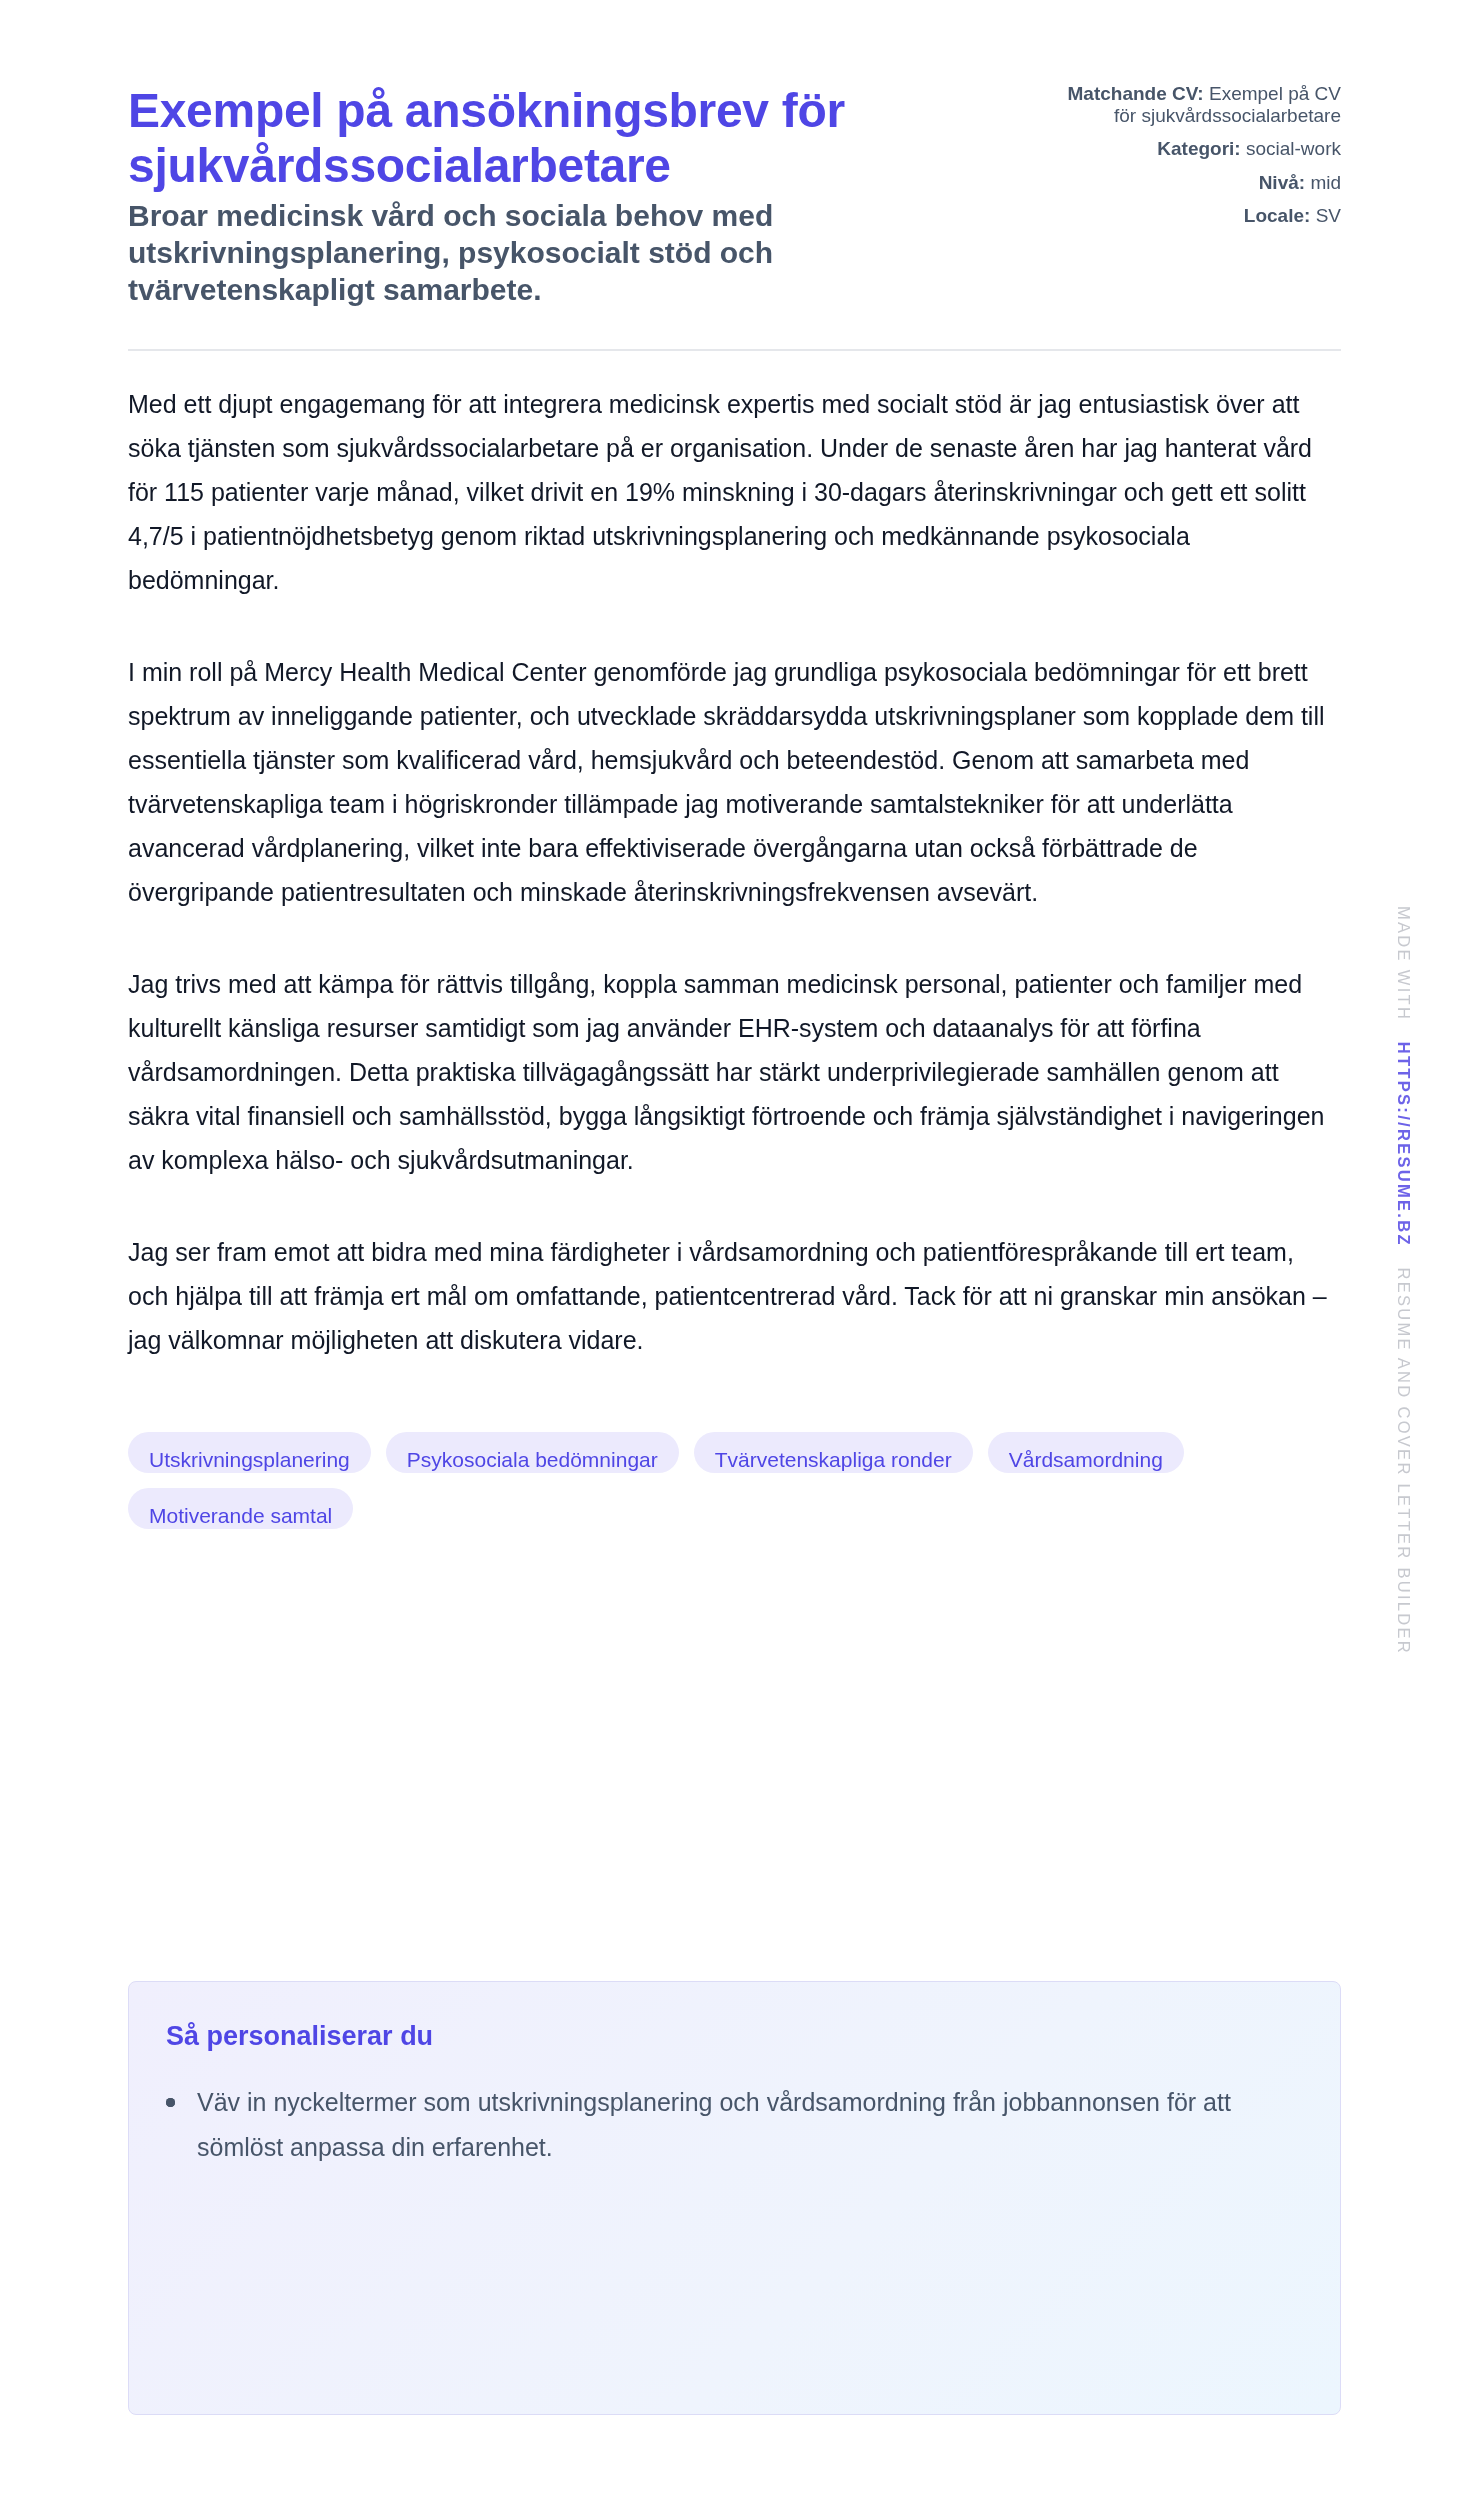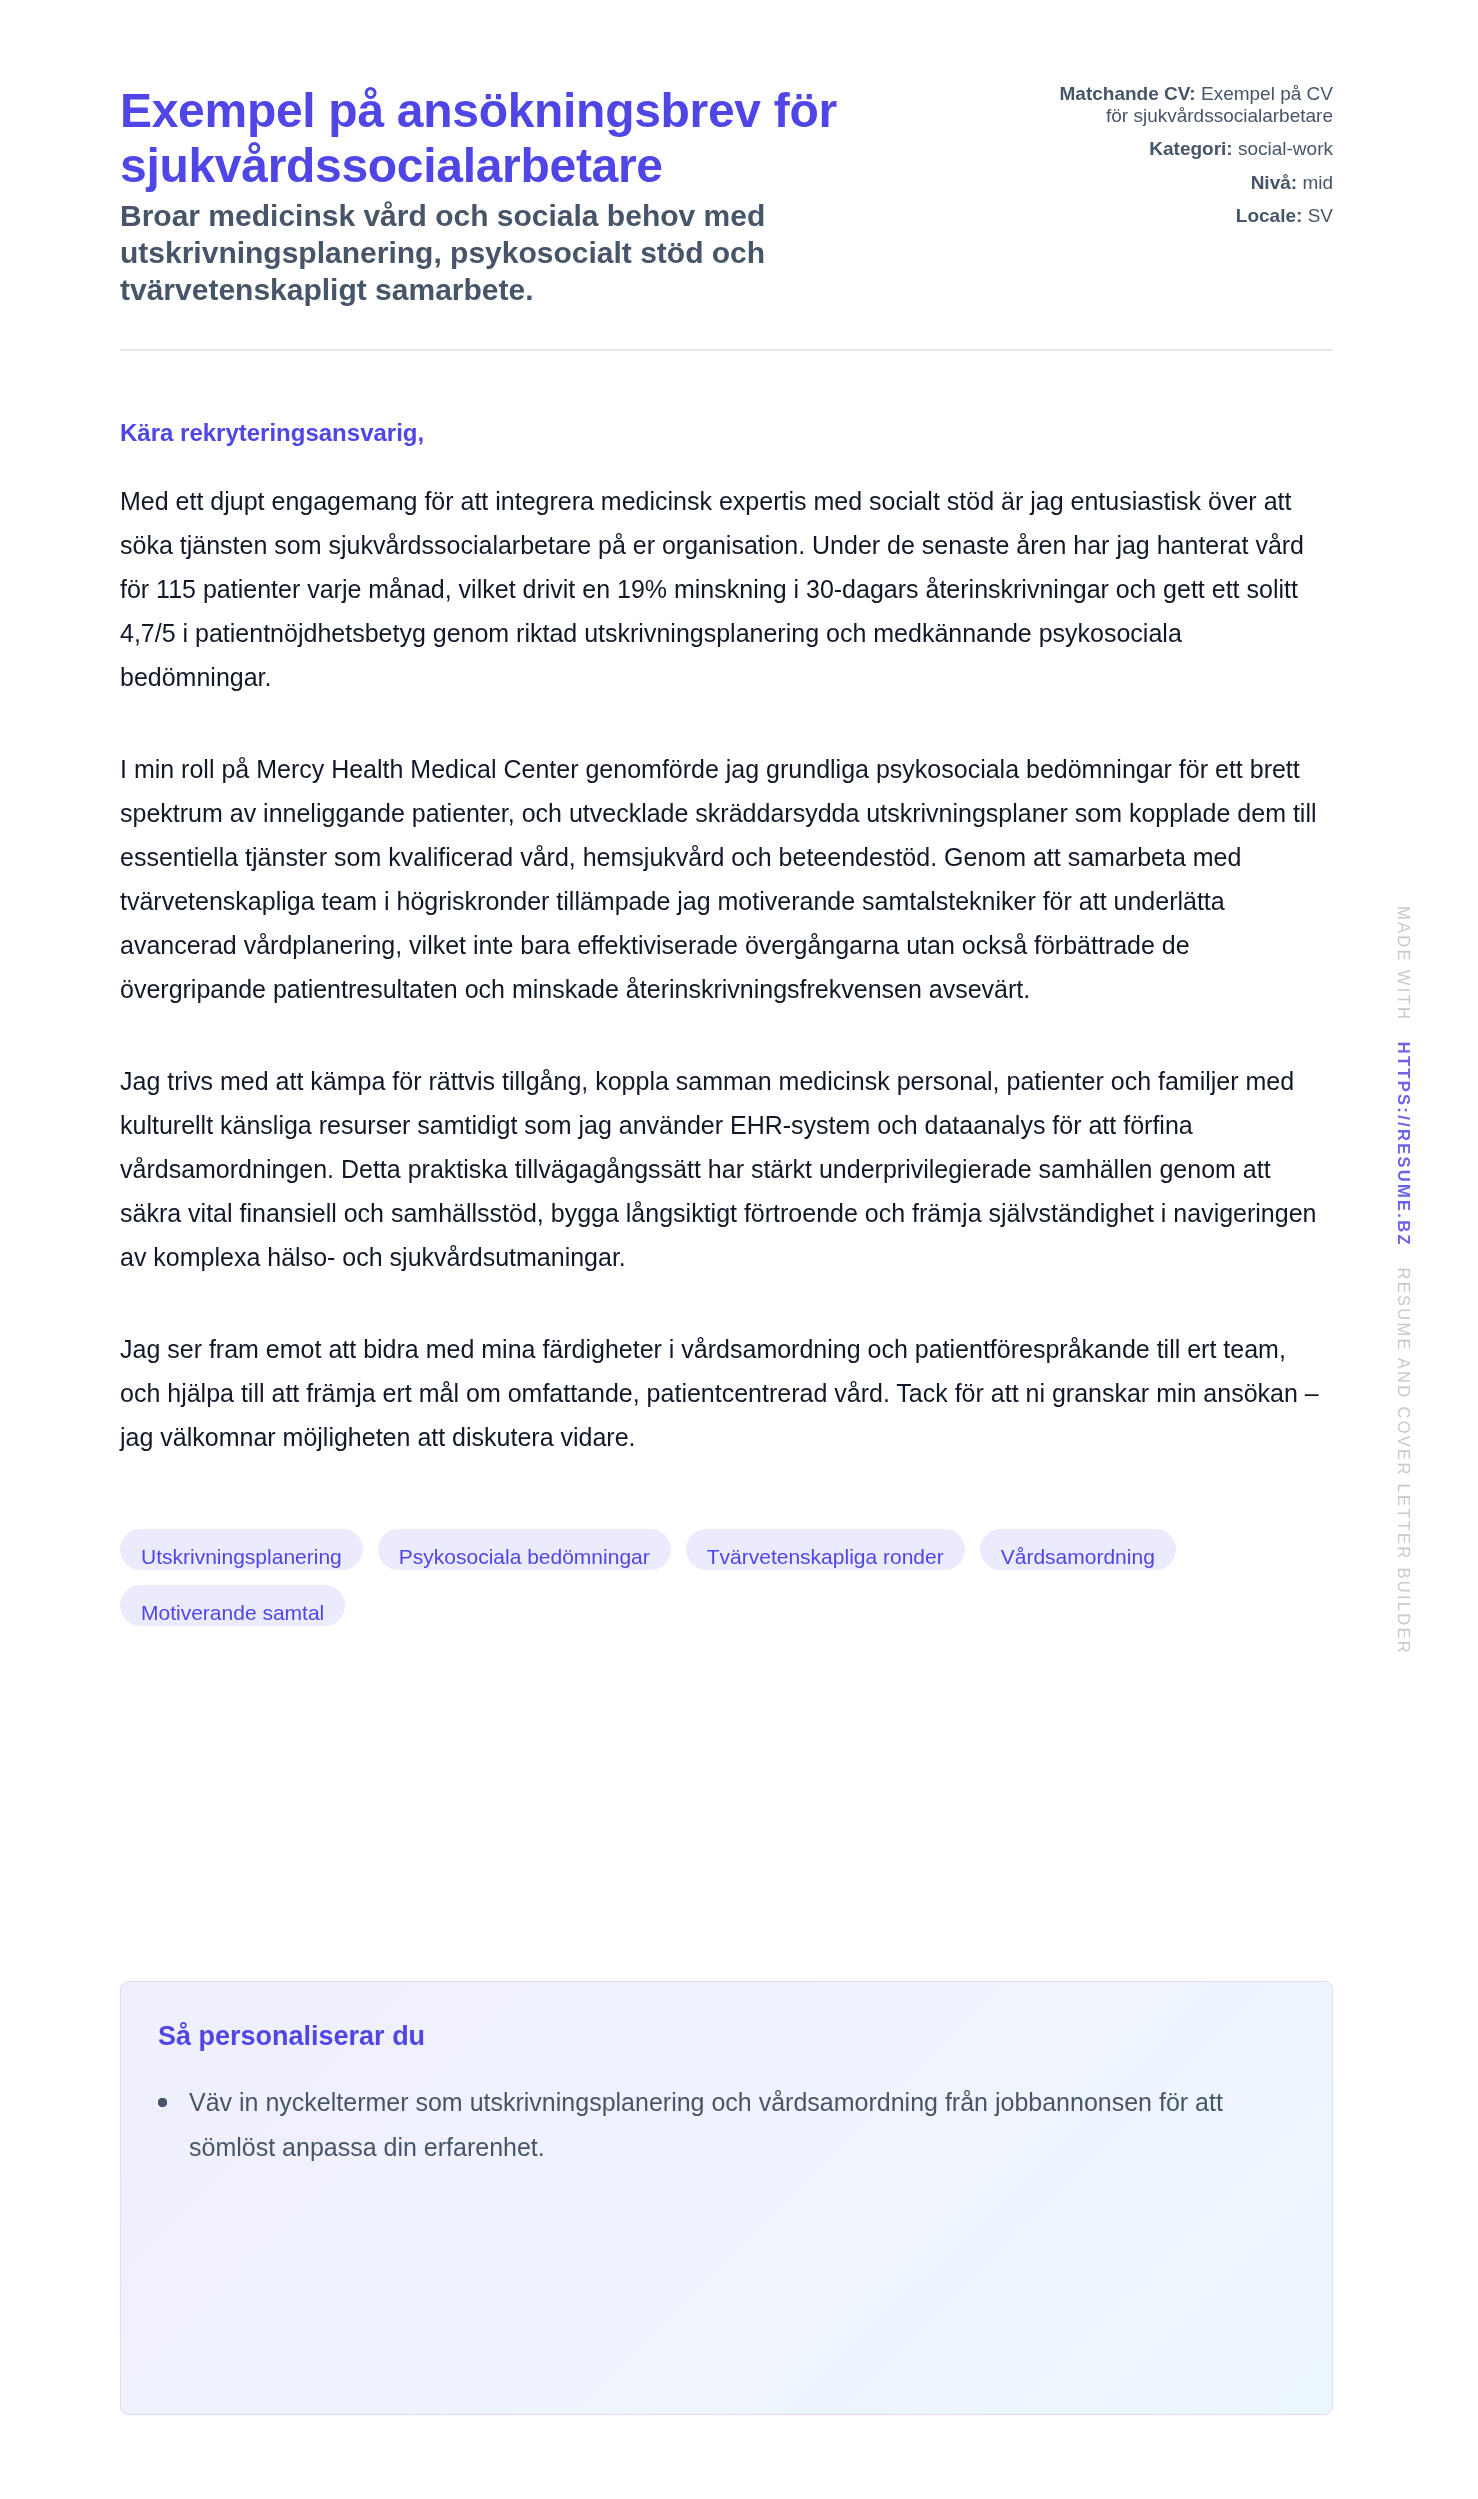--- a/index.html
+++ b/index.html
@@ -5,21 +5,21 @@
   * { box-sizing: border-box; margin: 0; padding: 0; }
   html, body { width: 1479px; height: 2500px; background: #ffffff; }
   body {
     position: relative;
     font-family: "Liberation Sans", "DejaVu Sans", sans-serif;
     color: #111827;
     overflow: hidden;
   }
   .page {
     position: absolute;
-    left: 120px;
+    left: 128px;
     top: 0;
     width: 1213px;
   }
   .header {
     position: relative;
     padding-top: 83px;
     height: 351px;
     border-bottom: 2.6px solid #e5e7eb;
   }
   .title {
@@ -176,21 +176,20 @@
         <span class="meta-key">Nivå:</span>
         <span class="meta-val">mid</span>
       </div>
       <div class="meta-row">
         <span class="meta-key">Locale:</span>
         <span class="meta-val">SV</span>
       </div>
     </div>
   </header>
 
-  <p class="greeting">Kära rekryteringsansvarig,</p>
 
   <div class="body-text">
     <p class="para">Med ett djupt engagemang för att integrera medicinsk expertis med socialt stöd är jag entusiastisk över att söka tjänsten som sjukvårdssocialarbetare på er organisation. Under de senaste åren har jag hanterat vård för 115 patienter varje månad, vilket drivit en 19% minskning i 30-dagars återinskrivningar och gett ett solitt 4,7/5 i patientnöjdhetsbetyg genom riktad utskrivningsplanering och medkännande psykosociala bedömningar.</p>
     <p class="para">I min roll på Mercy Health Medical Center genomförde jag grundliga psykosociala bedömningar för ett brett spektrum av inneliggande patienter, och utvecklade skräddarsydda utskrivningsplaner som kopplade dem till essentiella tjänster som kvalificerad vård, hemsjukvård och beteendestöd. Genom att samarbeta med tvärvetenskapliga team i högriskronder tillämpade jag motiverande samtalstekniker för att underlätta avancerad vårdplanering, vilket inte bara effektiviserade övergångarna utan också förbättrade de övergripande patientresultaten och minskade återinskrivningsfrekvensen avsevärt.</p>
     <p class="para">Jag trivs med att kämpa för rättvis tillgång, koppla samman medicinsk personal, patienter och familjer med kulturellt känsliga resurser samtidigt som jag använder EHR-system och dataanalys för att förfina vårdsamordningen. Detta praktiska tillvägagångssätt har stärkt underprivilegierade samhällen genom att säkra vital finansiell och samhällsstöd, bygga långsiktigt förtroende och främja självständighet i navigeringen av komplexa hälso- och sjukvårdsutmaningar.</p>
     <p class="para" style="margin-bottom:0">Jag ser fram emot att bidra med mina färdigheter i vårdsamordning och patientförespråkande till ert team, och hjälpa till att främja ert mål om omfattande, patientcentrerad vård. Tack för att ni granskar min ansökan – jag välkomnar möjligheten att diskutera vidare.</p>
   </div>
 
 
   <div class="tags">

